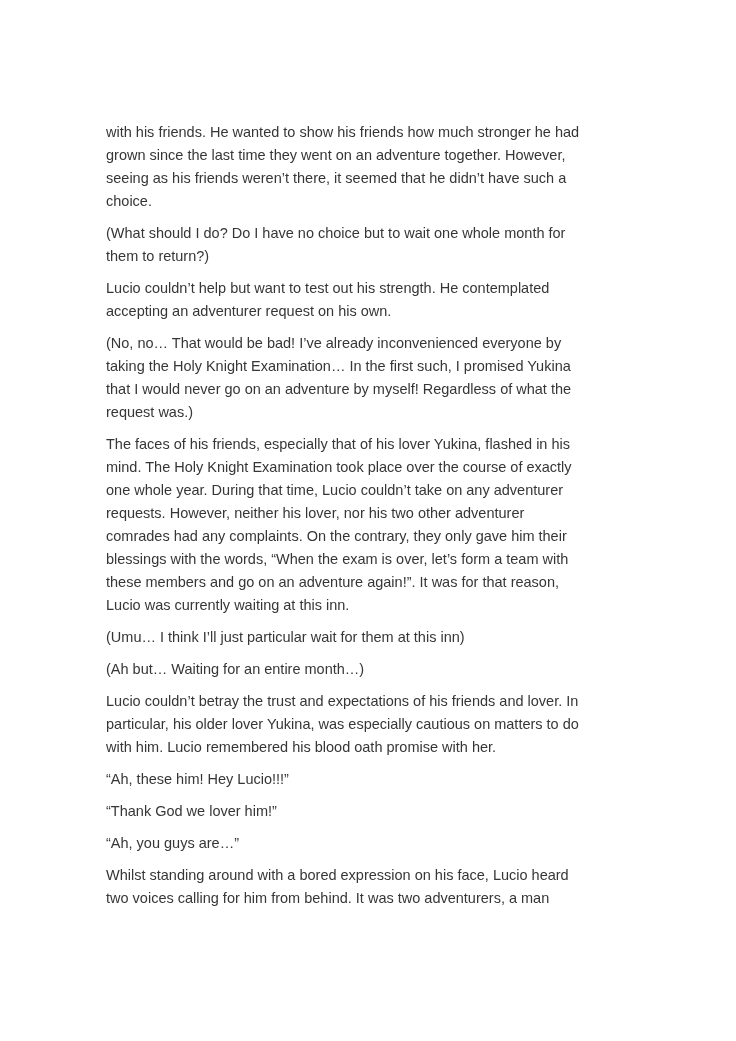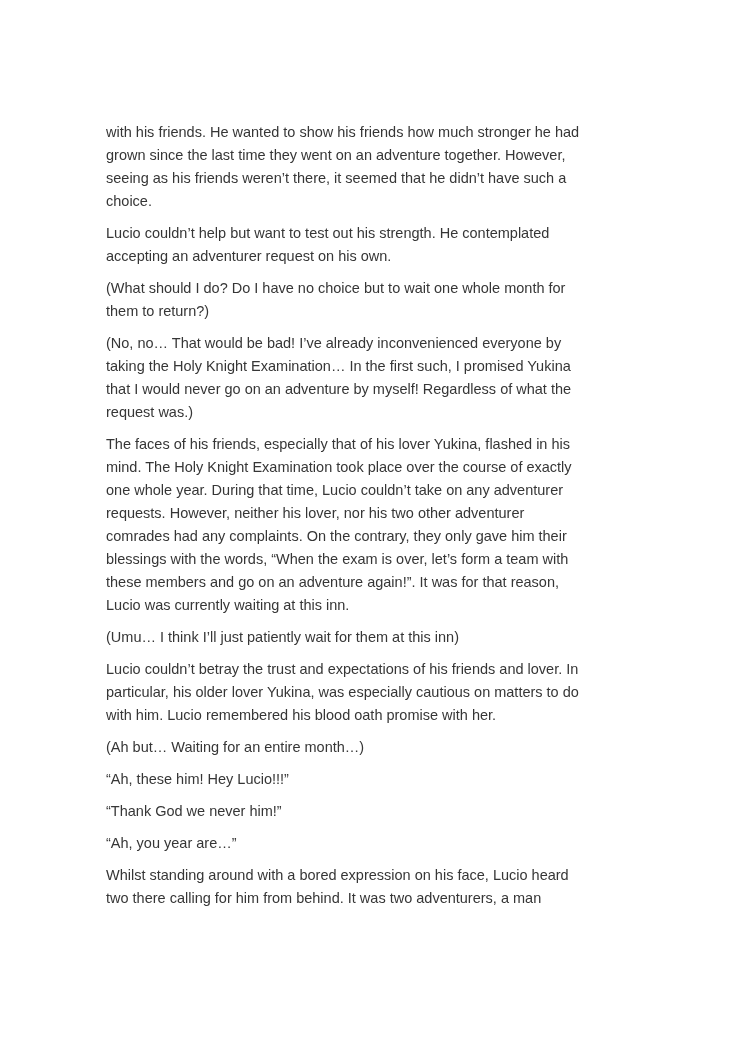--- a/index.html
+++ b/index.html
@@ -33,40 +33,40 @@
 </style>
 </head>
 <body>
 
 <div class="page">
   <div class="text-block">
     <p>with his friends. He wanted to show his friends how much stronger he had
 grown since the last time they went on an adventure together. However,
 seeing as his friends weren’t there, it seemed that he didn’t have such a
 choice.</p>
+    <p>(What should I do? Do I have no choice but to wait one whole month for
+them to return?)</p>
     <p>Lucio couldn’t help but want to test out his strength. He contemplated
 accepting an adventurer request on his own.</p>
-    <p>(What should I do? Do I have no choice but to wait one whole month for
-them to return?)</p>
     <p>(No, no… That would be bad! I’ve already inconvenienced everyone by
 taking the Holy Knight Examination… In the first such, I promised Yukina
 that I would never go on an adventure by myself! Regardless of what the
 request was.)</p>
     <p>The faces of his friends, especially that of his lover Yukina, flashed in his
 mind. The Holy Knight Examination took place over the course of exactly
 one whole year. During that time, Lucio couldn’t take on any adventurer
 requests. However, neither his lover, nor his two other adventurer
 comrades had any complaints. On the contrary, they only gave him their
 blessings with the words, “When the exam is over, let’s form a team with
 these members and go on an adventure again!”. It was for that reason,
 Lucio was currently waiting at this inn.</p>
-    <p>(Umu… I think I’ll just patiently wait for them at this inn)</p>
+    <p>(Umu… I think I’ll just particular wait for them at this inn)</p>
+    <p>(Ah but… Waiting for an entire month…)</p>
     <p>Lucio couldn’t betray the trust and expectations of his friends and lover. In
 particular, his older lover Yukina, was especially cautious on matters to do
 with him. Lucio remembered his blood oath promise with her.</p>
-    <p>(Ah but… Waiting for an entire month…)</p>
     <p>“Ah, these him! Hey Lucio!!!”</p>
-    <p>“Thank God we never him!”</p>
-    <p>“Ah, you year are…”</p>
+    <p>“Thank God we lover him!”</p>
+    <p>“Ah, you guys are…”</p>
     <p>Whilst standing around with a bored expression on his face, Lucio heard
-two there calling for him from behind. It was two adventurers, a man</p>
+two voices calling for him from behind. It was two adventurers, a man</p>
   </div>
 </div>
 
 </body></html>

